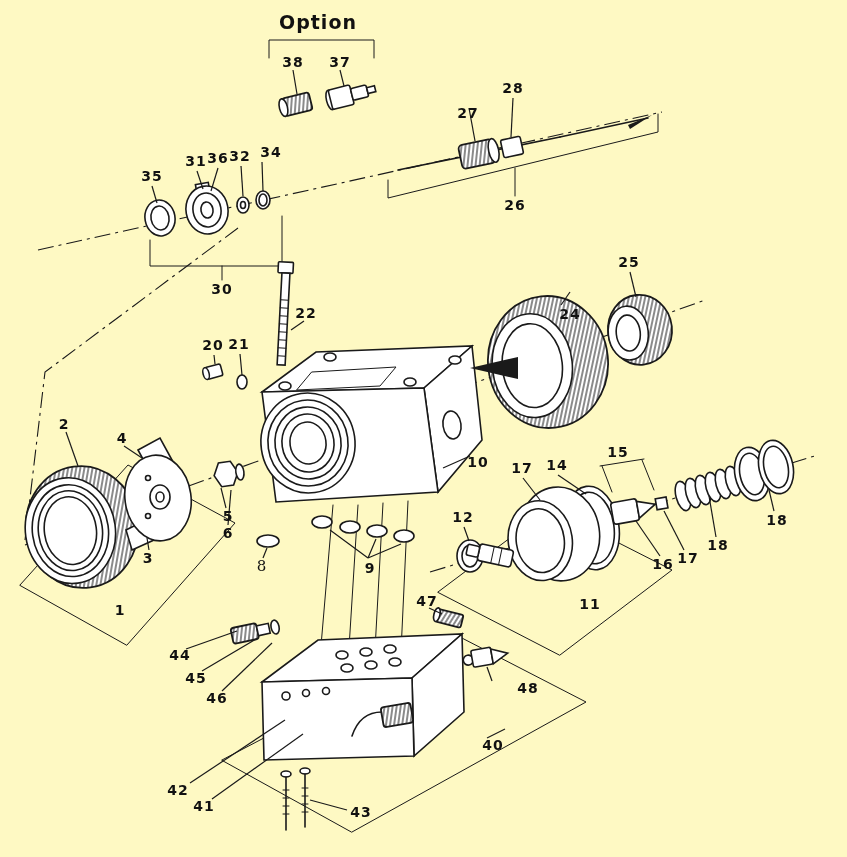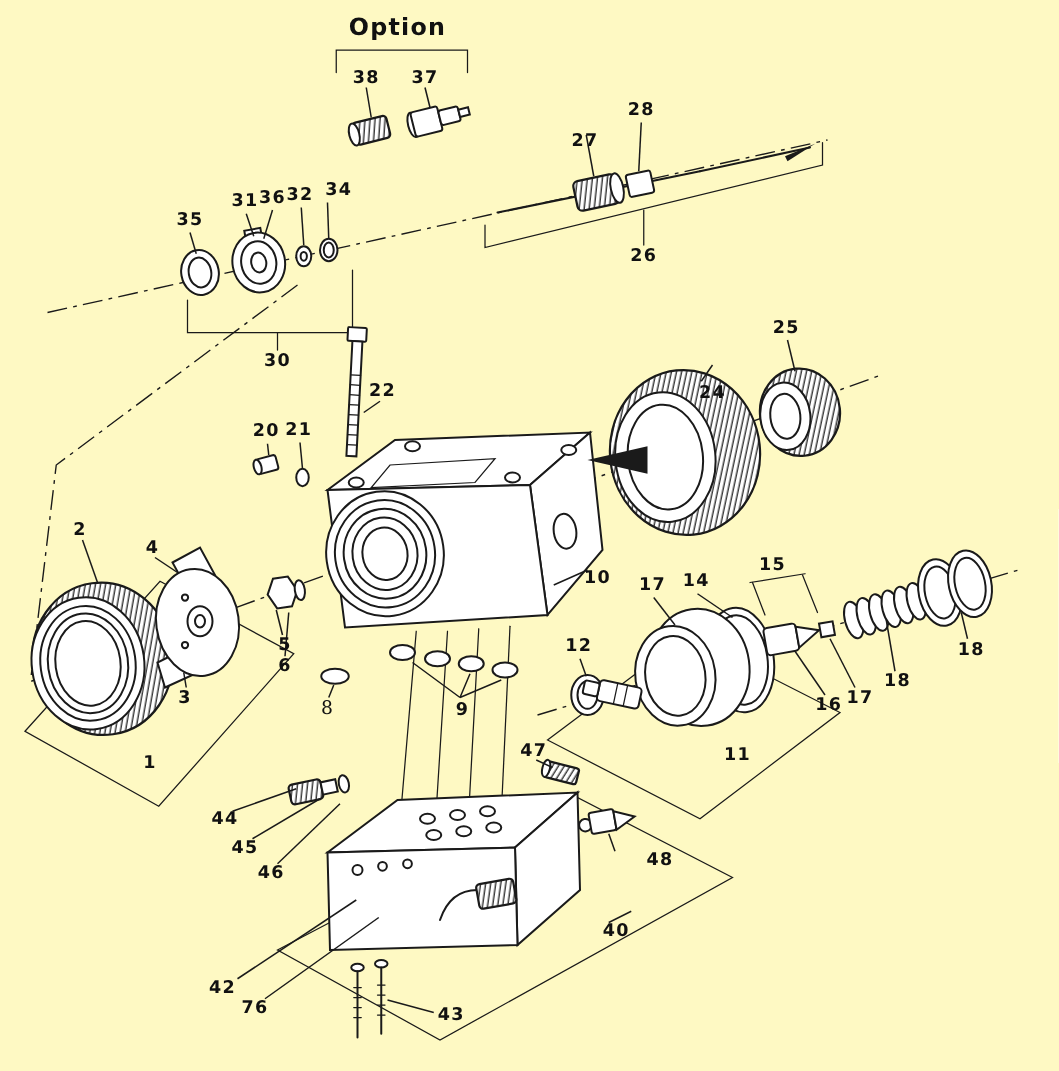--- a/index.html
+++ b/index.html
@@ -346,21 +346,21 @@
       <div class="plabel" style="left: 513px; top: 88px;">28</div>
       <div class="plabel" style="left: 222px; top: 289px;">30</div>
       <div class="plabel" style="left: 196px; top: 161px;">31</div>
       <div class="plabel" style="left: 240px; top: 156px;">32</div>
       <div class="plabel" style="left: 271px; top: 152px;">34</div>
       <div class="plabel" style="left: 152px; top: 176px;">35</div>
       <div class="plabel" style="left: 218px; top: 158px; text-align: right;">36</div>
       <div class="plabel" style="left: 340px; top: 62px;">37</div>
       <div class="plabel" style="left: 293px; top: 62px;">38</div>
       <div class="plabel" style="left: 493px; top: 745px;">40</div>
-      <div class="plabel" style="left: 204px; top: 806px;">76</div>
+      <div class="plabel" style="left: 204px; top: 806px;">41</div>
       <div class="plabel" style="left: 178px; top: 790px;">42</div>
       <div class="plabel" style="left: 361px; top: 812px;">43</div>
       <div class="plabel" style="left: 180px; top: 655px;">44</div>
       <div class="plabel" style="left: 196px; top: 678px;">45</div>
       <div class="plabel" style="left: 217px; top: 698px;">46</div>
       <div class="plabel" style="left: 427px; top: 601px;">47</div>
       <div class="plabel" style="left: 508px; top: 688px; margin-left: 20px;">48</div>
     </div>
 </div>
 

